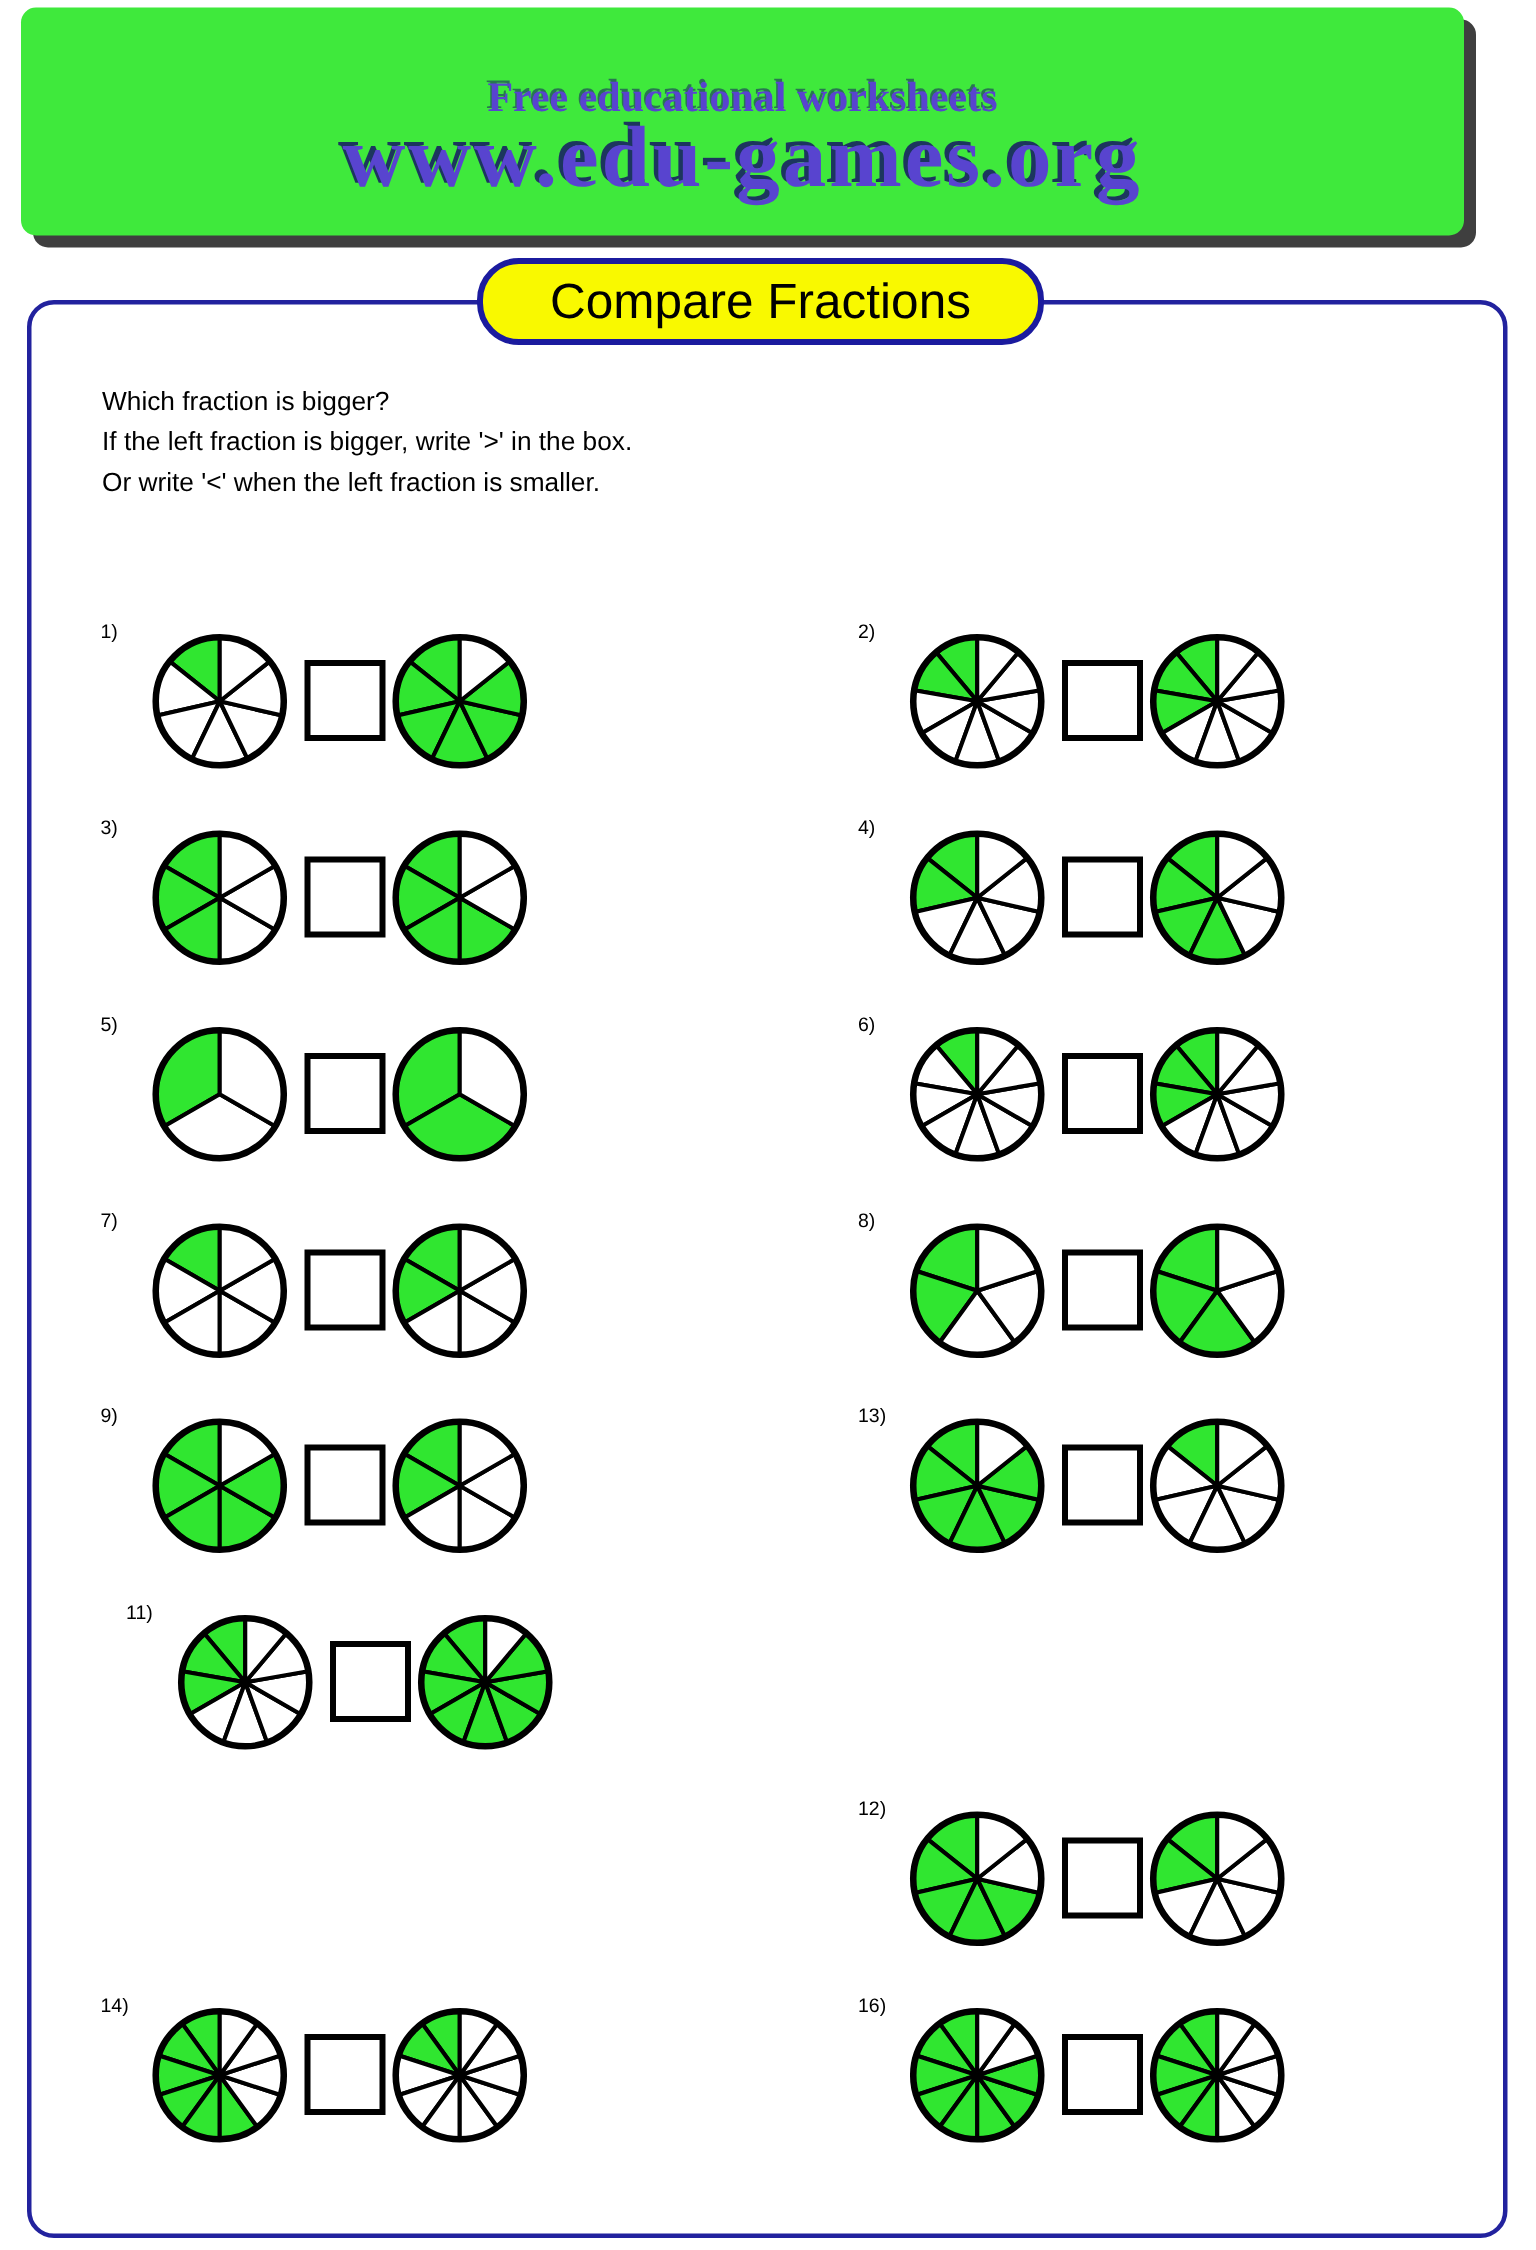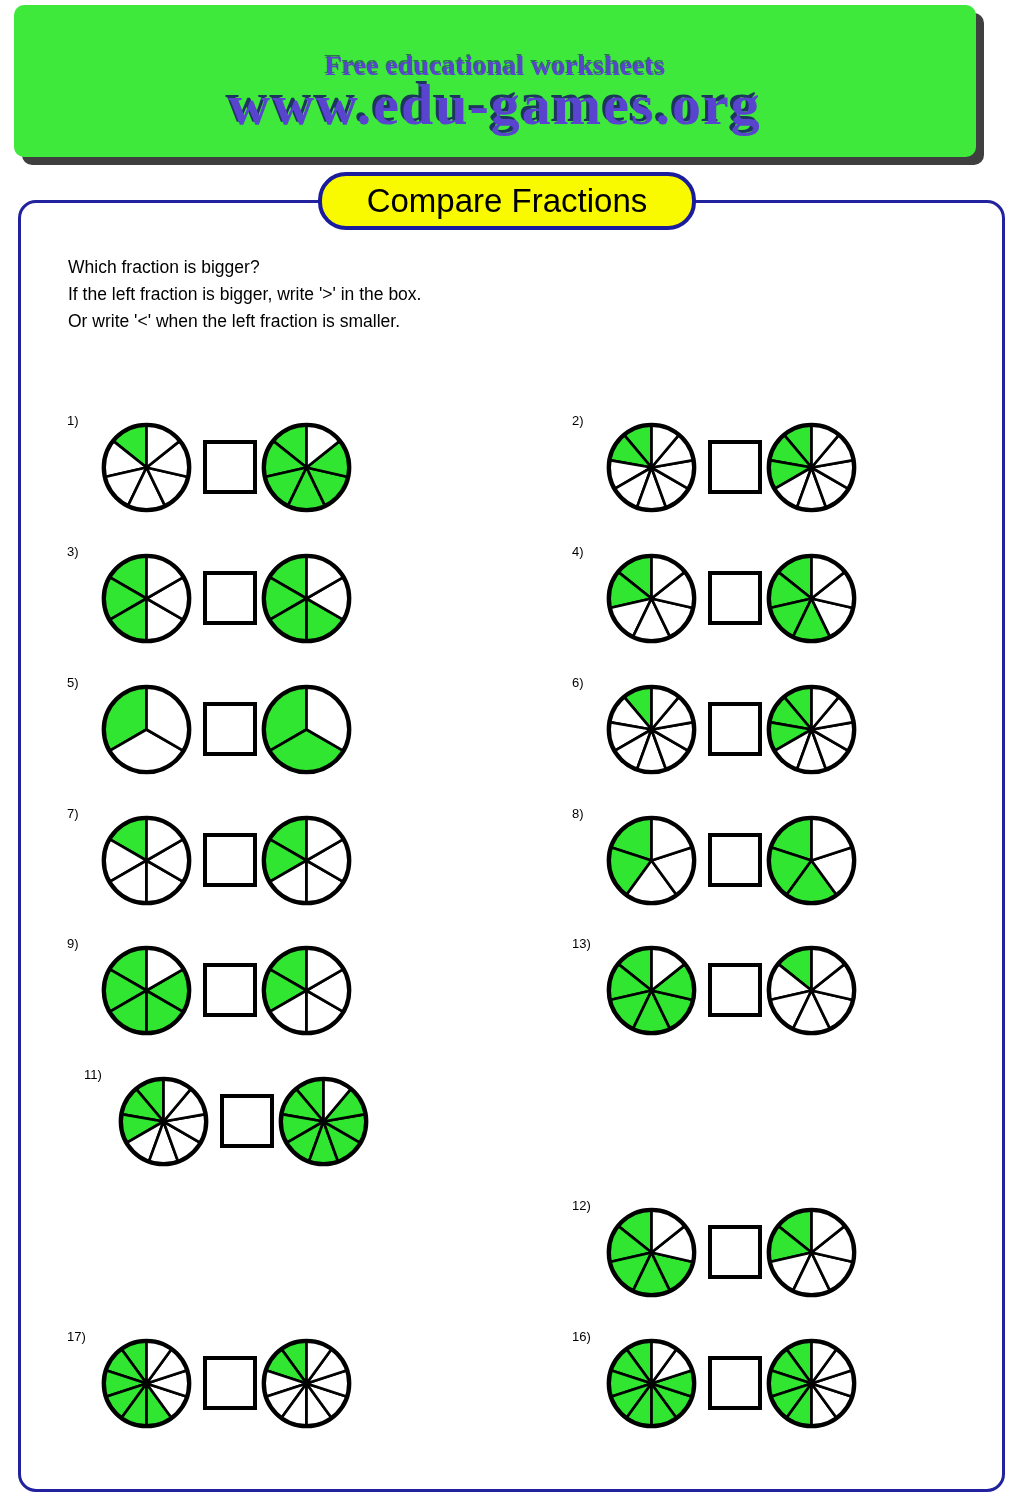--- a/index.html
+++ b/index.html
@@ -335,21 +335,21 @@
           <path d="M 50 50 L 15.60 22.57 A 44 44 0 0 0 7.10 59.79 Z" fill="#30E630" stroke="#000000" stroke-width="2.8" stroke-linejoin="round"></path>
           <path d="M 50 50 L 7.10 59.79 A 44 44 0 0 0 30.91 89.64 Z" fill="#FFFFFF" stroke="#000000" stroke-width="2.8" stroke-linejoin="round"></path>
           <path d="M 50 50 L 30.91 89.64 A 44 44 0 0 0 69.09 89.64 Z" fill="#FFFFFF" stroke="#000000" stroke-width="2.8" stroke-linejoin="round"></path>
           <path d="M 50 50 L 69.09 89.64 A 44 44 0 0 0 92.90 59.79 Z" fill="#FFFFFF" stroke="#000000" stroke-width="2.8" stroke-linejoin="round"></path>
           <path d="M 50 50 L 92.90 59.79 A 44 44 0 0 0 84.40 22.57 Z" fill="#FFFFFF" stroke="#000000" stroke-width="2.8" stroke-linejoin="round"></path>
           <path d="M 50 50 L 84.40 22.57 A 44 44 0 0 0 50.00 6.00 Z" fill="#FFFFFF" stroke="#000000" stroke-width="2.8" stroke-linejoin="round"></path>
           <circle cx="50" cy="50" r="44" fill="none" stroke="#000000" stroke-width="4.5"></circle>
         </svg>
       </div>
       <div class="problem" style="left: 65px; top: 1331px;">
-        <span class="problem-number">17)</span>
+        <span class="problem-number">14)</span>
         <svg viewBox="0 0 100 100" class="pie pie-left">
           <path d="M 50 50 L 50.00 6.00 A 44 44 0 0 0 24.14 14.40 Z" fill="#30E630" stroke="#000000" stroke-width="2.8" stroke-linejoin="round"></path>
           <path d="M 50 50 L 24.14 14.40 A 44 44 0 0 0 8.15 36.40 Z" fill="#30E630" stroke="#000000" stroke-width="2.8" stroke-linejoin="round"></path>
           <path d="M 50 50 L 8.15 36.40 A 44 44 0 0 0 8.15 63.60 Z" fill="#30E630" stroke="#000000" stroke-width="2.8" stroke-linejoin="round"></path>
           <path d="M 50 50 L 8.15 63.60 A 44 44 0 0 0 24.14 85.60 Z" fill="#30E630" stroke="#000000" stroke-width="2.8" stroke-linejoin="round"></path>
           <path d="M 50 50 L 24.14 85.60 A 44 44 0 0 0 50.00 94.00 Z" fill="#30E630" stroke="#000000" stroke-width="2.8" stroke-linejoin="round"></path>
           <path d="M 50 50 L 50.00 94.00 A 44 44 0 0 0 75.86 85.60 Z" fill="#30E630" stroke="#000000" stroke-width="2.8" stroke-linejoin="round"></path>
           <path d="M 50 50 L 75.86 85.60 A 44 44 0 0 0 91.85 63.60 Z" fill="#FFFFFF" stroke="#000000" stroke-width="2.8" stroke-linejoin="round"></path>
           <path d="M 50 50 L 91.85 63.60 A 44 44 0 0 0 91.85 36.40 Z" fill="#FFFFFF" stroke="#000000" stroke-width="2.8" stroke-linejoin="round"></path>
           <path d="M 50 50 L 91.85 36.40 A 44 44 0 0 0 75.86 14.40 Z" fill="#FFFFFF" stroke="#000000" stroke-width="2.8" stroke-linejoin="round"></path>

